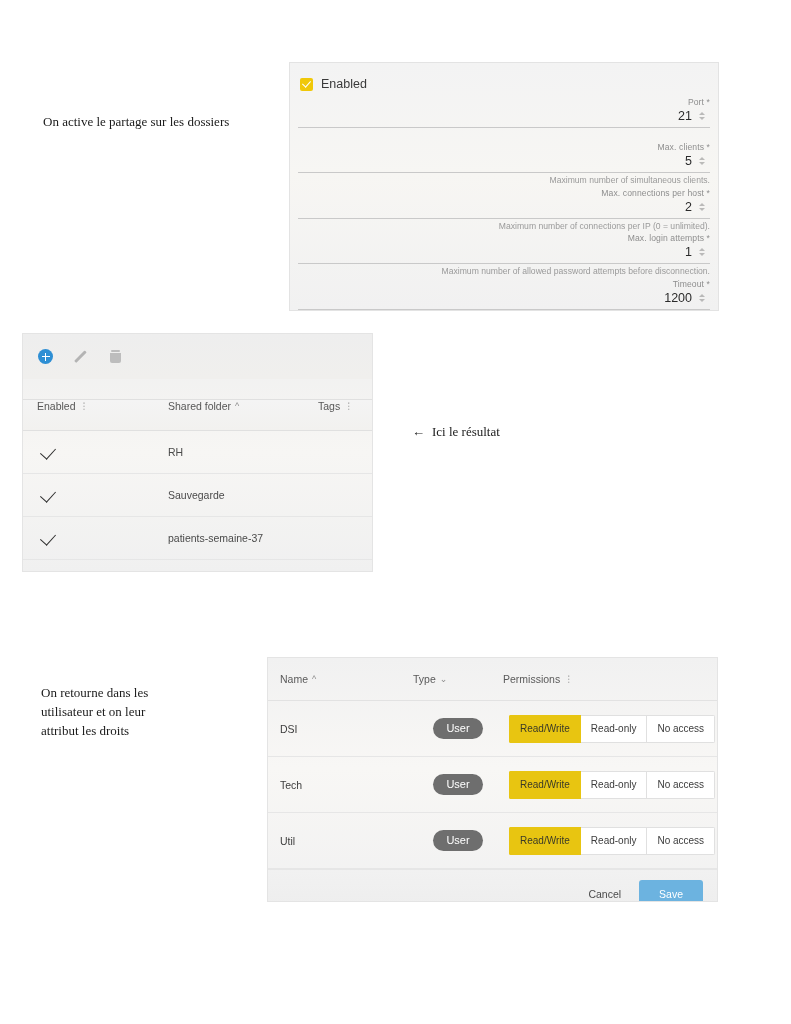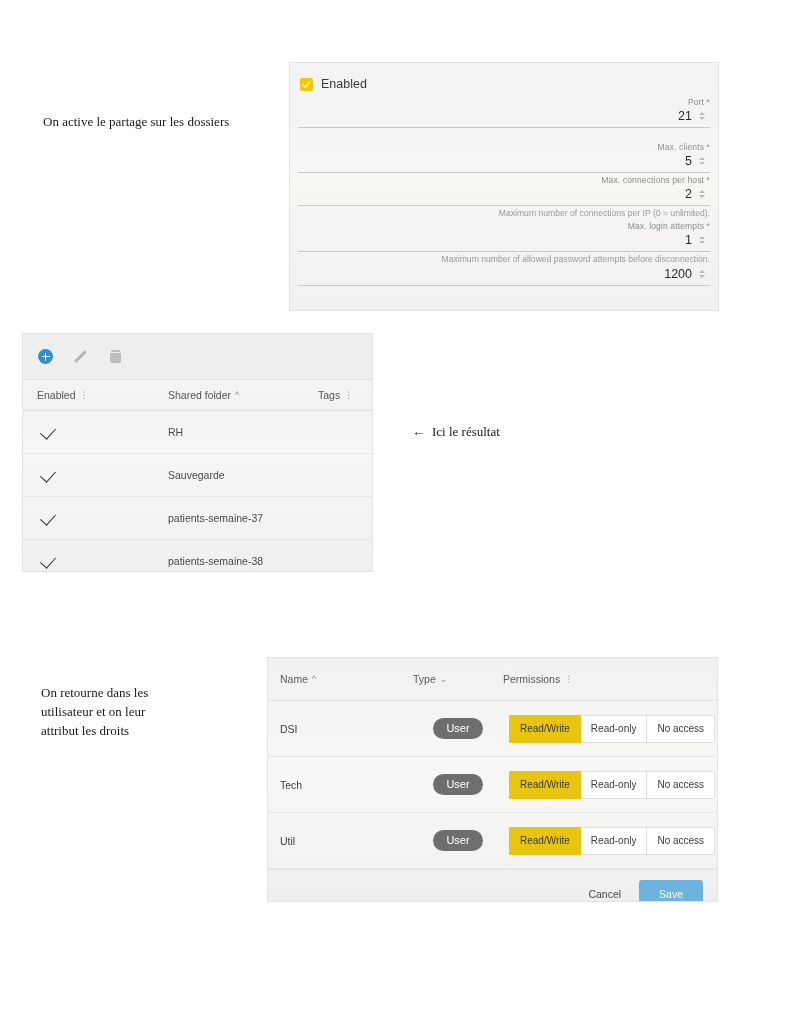--- a/index.html
+++ b/index.html
@@ -194,27 +194,27 @@
     content: "";
     position: absolute;
     left: 1px; top: 0;
     width: 9px; height: 2px;
     background: #bdbdbd;
     border-radius: 1px;
   }
 
   .share-head {
     display: flex;
-    align-items: center;
     height: 30px;
     border-top: 1px solid #e0e0e0;
     border-bottom: 1px solid #e0e0e0;
     font-size: 10.5px;
     color: #575757;
     background: linear-gradient(180deg,#f4f4f4,#f2f1ef);
+    margin-top: 20px;
   }
   .share-head .c1 { width: 145px; padding-left: 14px; box-sizing: border-box; }
   .share-head .c2 { width: 150px; }
   .share-head .c3 { flex: 1; }
 
   .share-row {
     display: flex;
     align-items: center;
     height: 42px;
     border-bottom: 1px solid #e6e6e6;
@@ -368,20 +368,21 @@
 
   <div class="field" style="margin-top:14px;">
     <div class="field-label">Max. clients *</div>
     <div class="field-input">
       <div class="field-value">5</div>
       <span class="spinner">
           <i class="up"></i>
           <i class="down"></i>
         </span>
     </div>
+    <div class="field-hint">Maximum number of simultaneous clients.</div>
   </div>
 
   <div class="field">
     <div class="field-label">Max. connections per host *</div>
     <div class="field-input">
       <div class="field-value">2</div>
       <span class="spinner">
           <i class="up"></i>
           <i class="down"></i>
         </span>
@@ -395,20 +396,21 @@
       <div class="field-value">1</div>
       <span class="spinner">
           <i class="up"></i>
           <i class="down"></i>
         </span>
     </div>
     <div class="field-hint">Maximum number of allowed password attempts before disconnection.</div>
   </div>
 
   <div class="field">
+    <div class="field-label">Timeout *</div>
     <div class="field-input">
       <div class="field-value">1200</div>
       <span class="spinner">
           <i class="up"></i>
           <i class="down"></i>
         </span>
     </div>
 
   </div>
 

